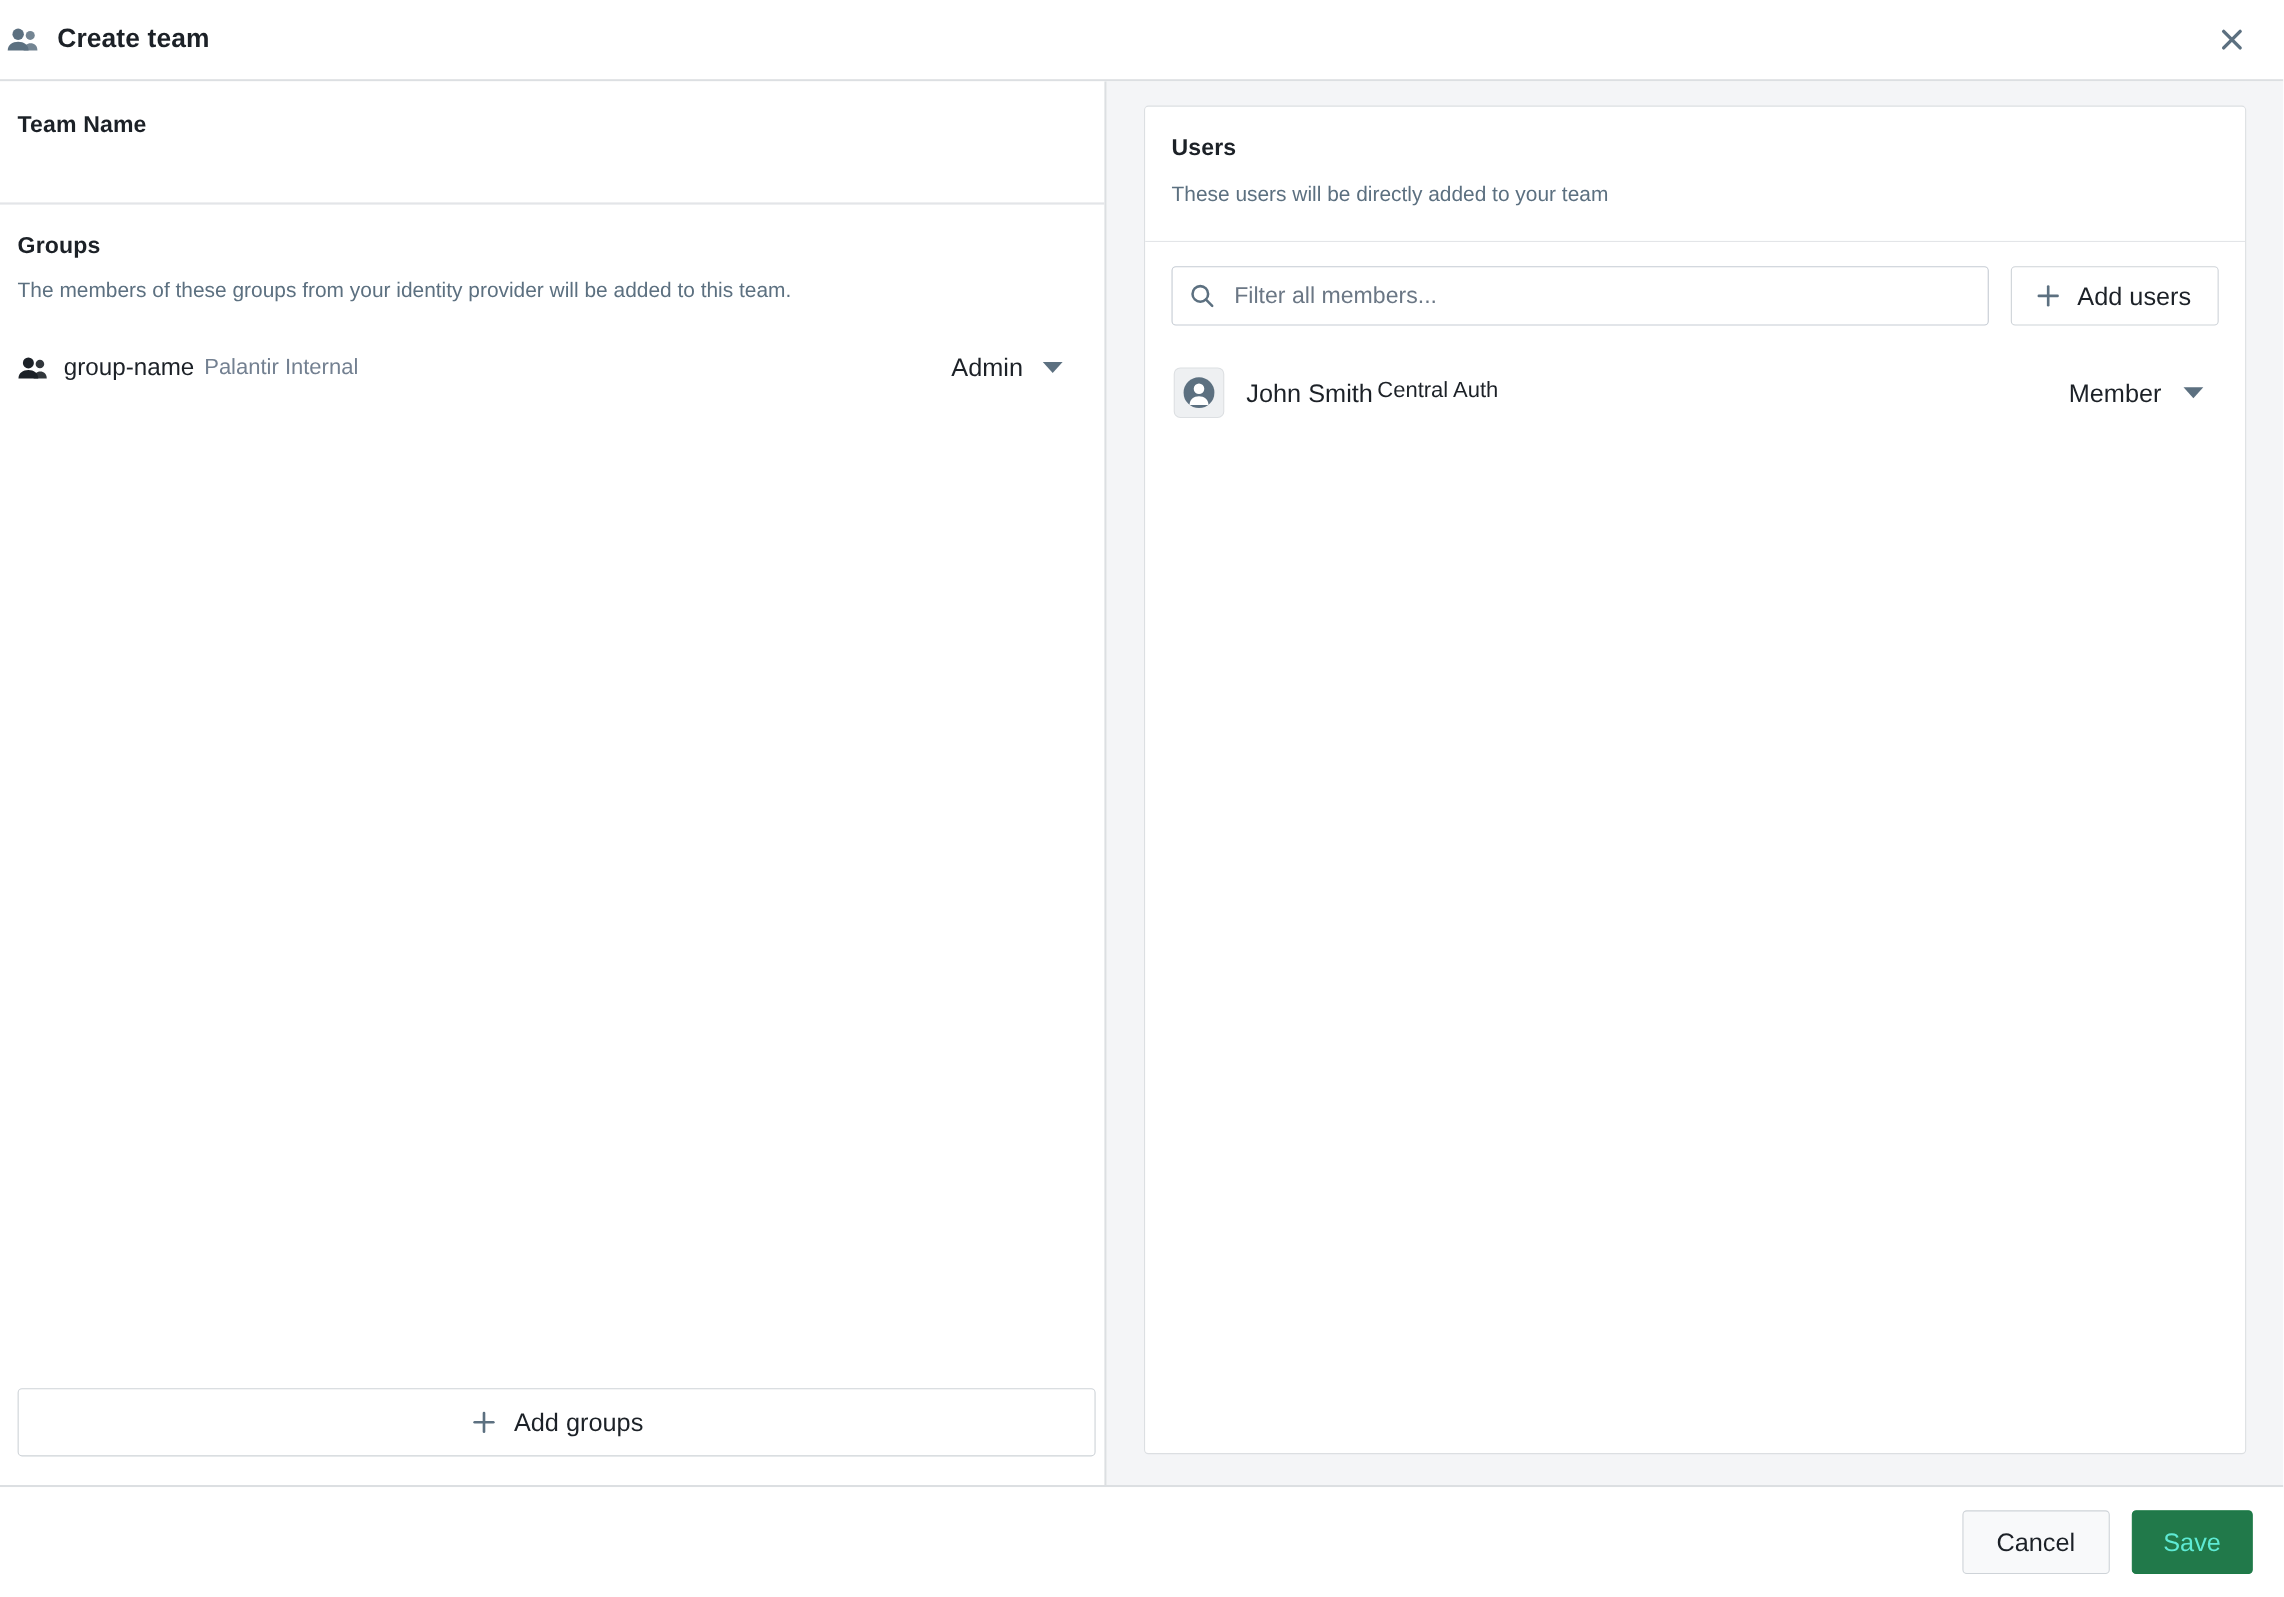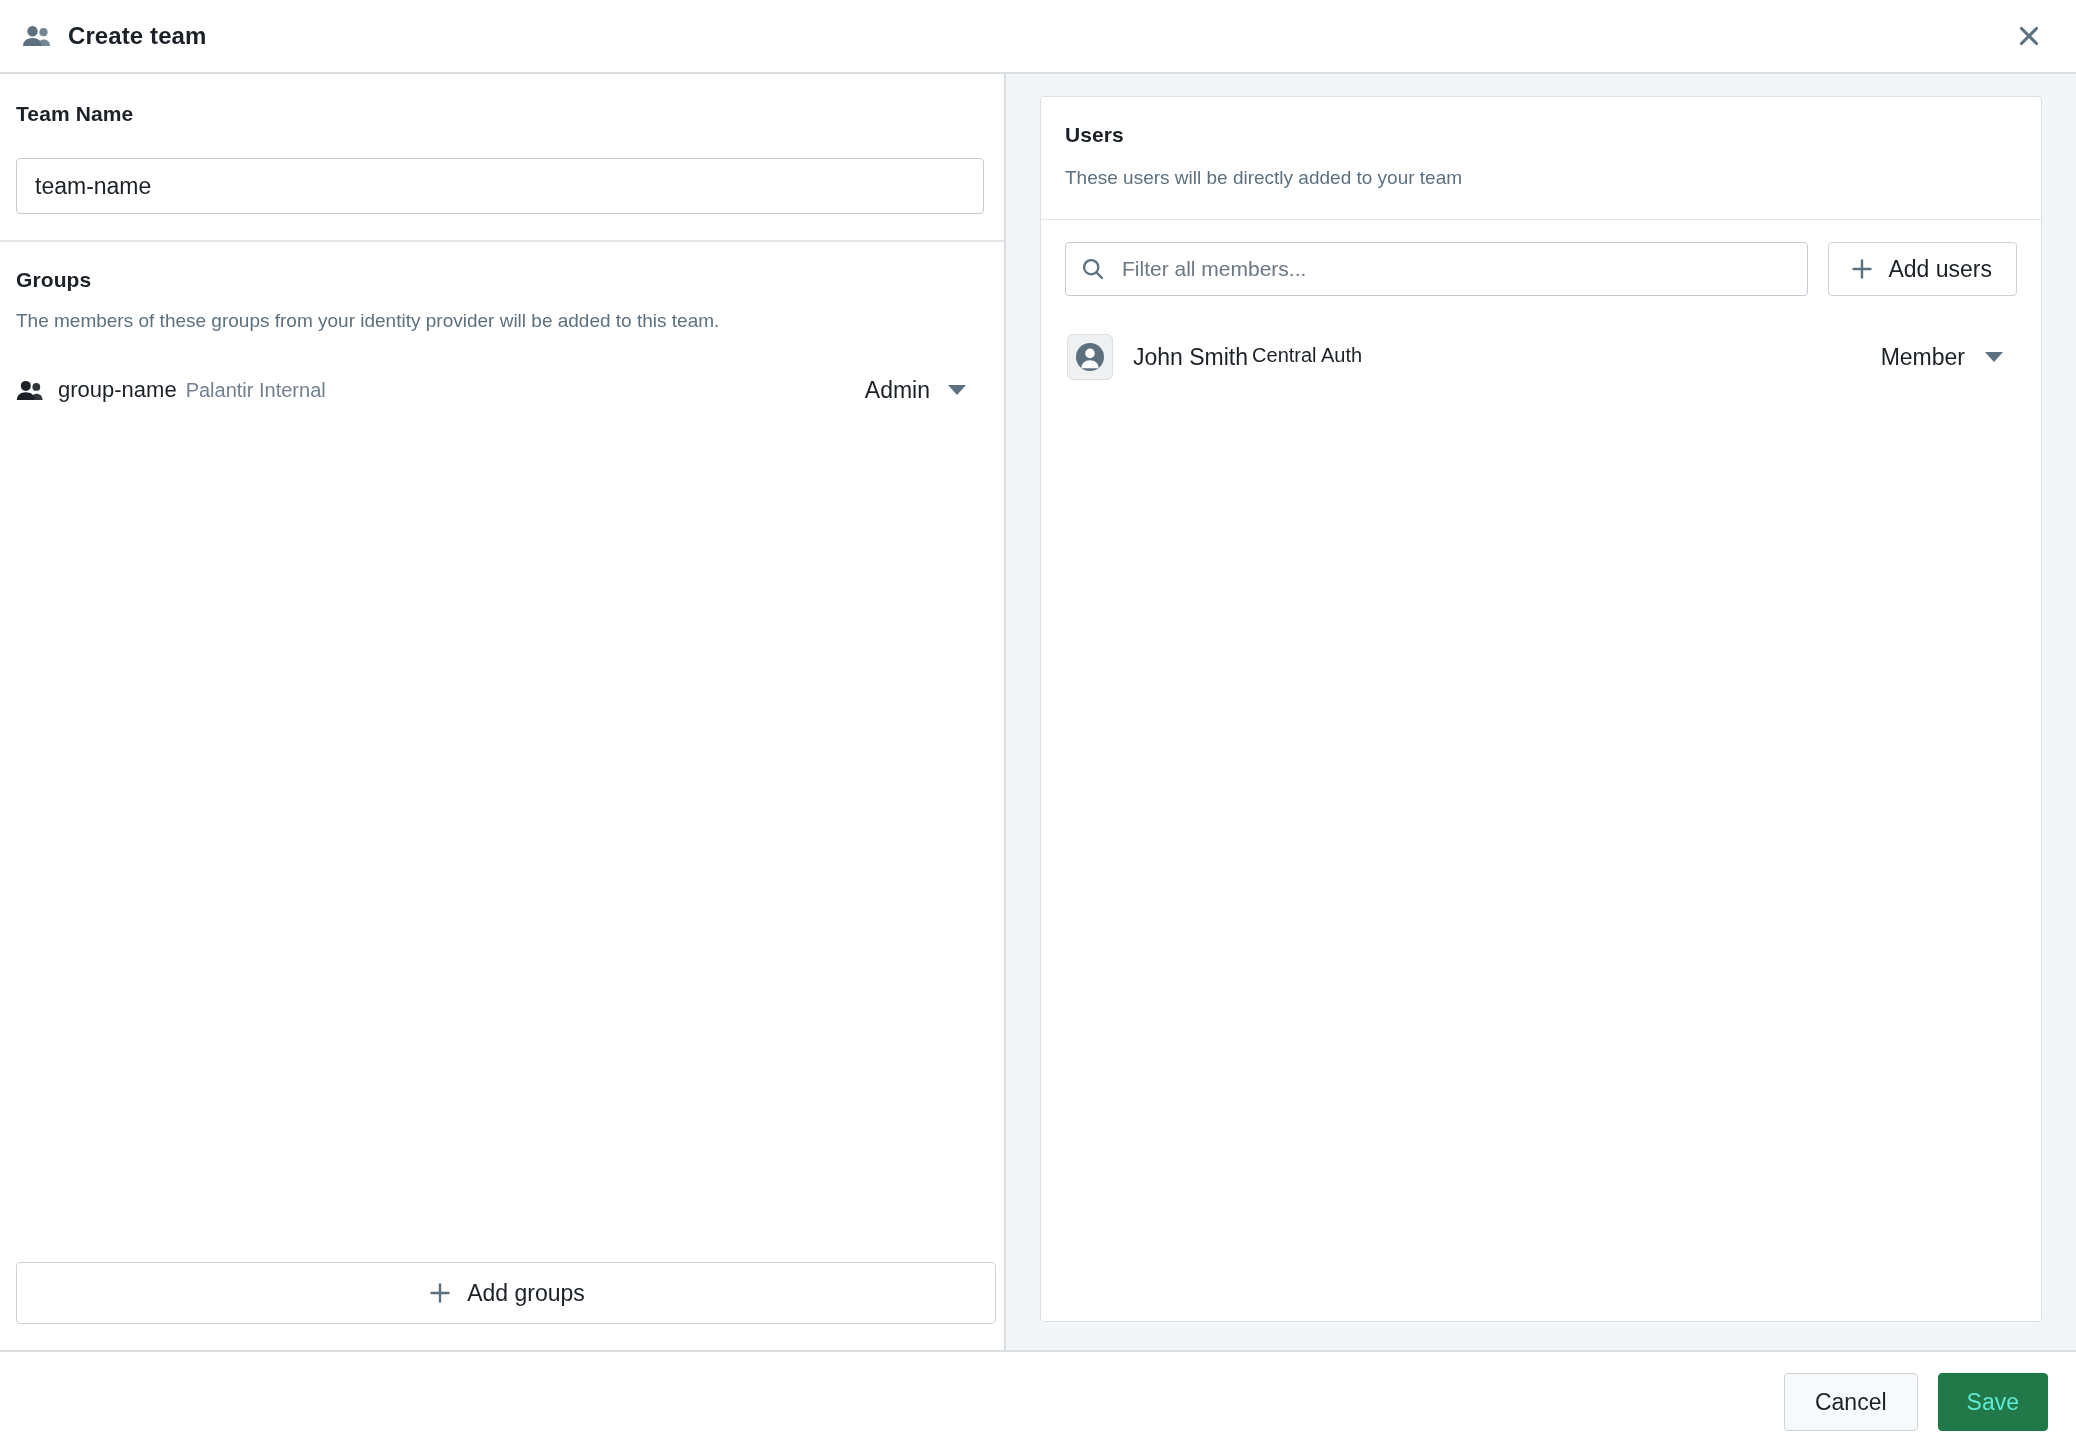--- a/index.html
+++ b/index.html
@@ -21,21 +21,21 @@
     flex-direction: column;
     overflow: hidden;
   }
 
   
   .dialog-header {
     height: 74px;
     min-height: 74px;
     display: flex;
     align-items: center;
-    padding: 0 26px 0 22px;
+    padding: 0 26px 0 6px;
     border-bottom: 2px solid #dcdfe2;
     background: #ffffff;
   }
   .header-icon {
     width: 30px; height: 30px;
     margin-right: 16px;
     display: flex; align-items: center; justify-content: center;
     color: #5c7080;
     flex: 0 0 auto;
   }
@@ -357,21 +357,20 @@
       </svg>
     </button>
   </div>
 
   <div class="dialog-body">
 
     <div class="left-pane">
 
       <div class="section-team">
         <div class="field-label">Team Name</div>
-        <input class="text-input" type="text" value="team-name" style="">
       </div>
 
       <div class="section-groups">
         <div class="section-head">Groups</div>
         <div class="section-sub">The members of these groups from your identity provider will be added to this team.</div>
 
         <div class="group-row">
           <span class="group-icon">
             <svg width="28" height="21" viewBox="0 0 28 21" fill="currentColor">
               <circle cx="9.8" cy="5.9" r="5"></circle>

